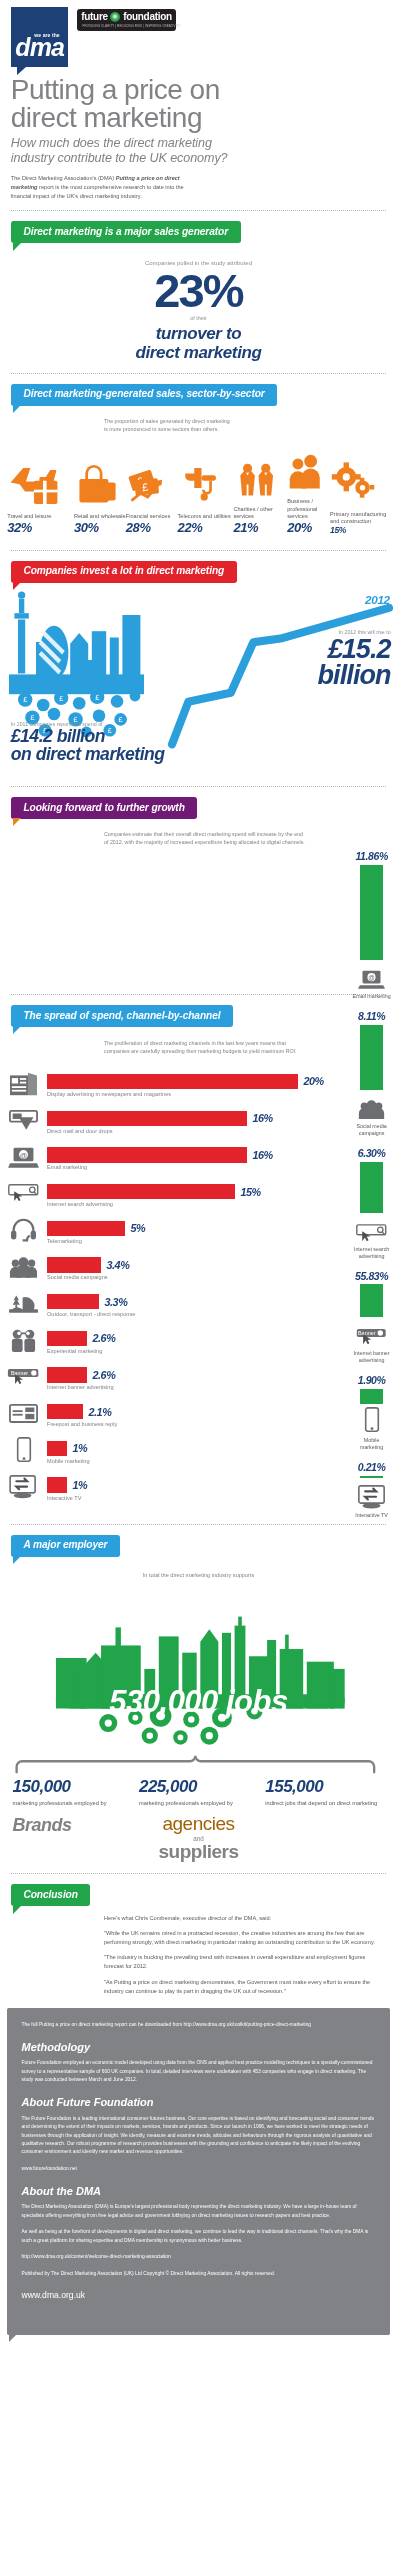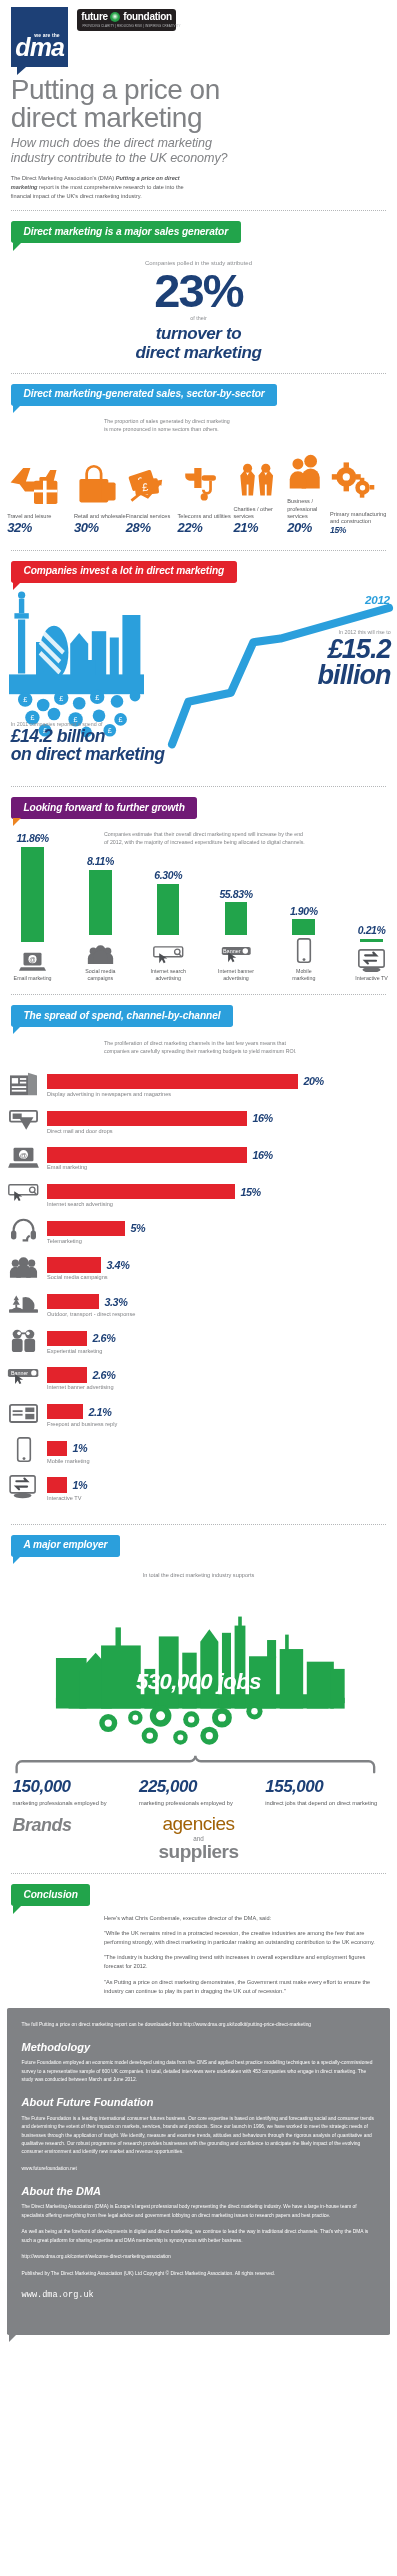--- a/index.html
+++ b/index.html
@@ -137,21 +137,21 @@
   .spend2011 .sm { font-size: 5.3px; color: #8d8f92; }
   .spend2011 .big {
     font-size: 17.6px; font-weight: bold; font-style: italic; color: #1d4076;
     line-height: 1.02; letter-spacing: -0.5px; margin-top: 0.9px;
   }
 
   
   .growth-note { font-size: 5.3px; line-height: 1.6; color: #808285; margin: 10.8px 0 0 104px; }
   .growth-chart {
     display: flex; align-items: flex-end; justify-content: space-between;
-    padding: 3.6px 5.4px 0 12.6px; gap: 3px; height: 135px;
+    padding: 3.6px 5.4px 0 12.6px; gap: 10px; height: 135px; flex-direction: column;
   }
   .gcol { width: 40px; display: flex; flex-direction: column; align-items: center; }
   .gcol .gval {
     font-size: 10.5px; font-weight: bold; font-style: italic; color: #1d4076;
     letter-spacing: -0.4px; margin-bottom: 2.7px; white-space: nowrap;
   }
   .gcol .gbar { width: 22.6px; background: #22a44b; }
   .gcol .gicon { height: 27px; display: flex; align-items: flex-end; justify-content: center; margin-top: 3.6px; }
   .gcol .glbl { font-size: 5.3px; color: #58595b; line-height: 1.3; text-align: center; margin-top: 2.7px; }
 
@@ -166,22 +166,22 @@
   .barrow .bpct {
     font-size: 10.8px; font-weight: bold; font-style: italic; color: #1d4076;
     margin-left: 5.4px; letter-spacing: -0.4px;
   }
   .barrow .blbl { font-size: 5.6px; color: #808285; margin-top: 1.8px; }
 
   
   .emp-note { text-align: center; font-size: 5.6px; color: #808285; margin-top: 15.3px; }
   .jobs-wrap { position: relative; height: 172px; margin-top: 3.6px; }
   .jobs-text {
-    position: absolute; left: 0; right: 0; top: 87px; text-align: center;
-    font-size: 22px; font-weight: bold; font-style: italic; color: #ffffff;
+    position: absolute; left: 0; right: 0; top: 102px; text-align: center;
+    font-size: 31px; font-weight: bold; font-style: italic; color: #ffffff;
     letter-spacing: -0.5px;
   }
   .brace { display: block; margin: 0 auto; }
   .three-cols { display: flex; padding: 3.6px 12.6px 0 12.6px; gap: 7.2px; }
   .tcol { flex: 1; }
   .tcol .num {
     font-size: 17px; font-weight: bold; font-style: italic; color: #1d4076;
     letter-spacing: -0.5px;
   }
   .tcol .desc { font-size: 5.7px; line-height: 1.45; color: #58595b; margin-top: 1.8px; }
@@ -206,21 +206,21 @@
   
   .footer {
     background: #808285; color: #ffffff; margin: 12.6px 7.2px 18px 7.2px;
     padding: 12.6px 14.4px 23.5px 14.4px; border-radius: 1.8px; position: relative;
   }
   .footer p { font-size: 4.9px; line-height: 1.72; margin-bottom: 8.1px; }
   .footer h3 {
     font-size: 11px; font-weight: bold; font-style: italic;
     margin: 11.7px 0 6.3px 0;
   }
-  .footer .url-big { font-size: 8.6px; margin-top: 10px; font-family: Liberation Mono, monospace; }
+  .footer .url-big { font-size: 8.6px; margin-top: 10px; }
   .footer .tail {
     position: absolute; left: 1.8px; bottom: -7.2px; width: 0; height: 0;
     border-left: 8.1px solid #808285; border-bottom: 8.1px solid transparent;
   }
 </style>
 </head>
 <body>
 
 <div class="page">
 

